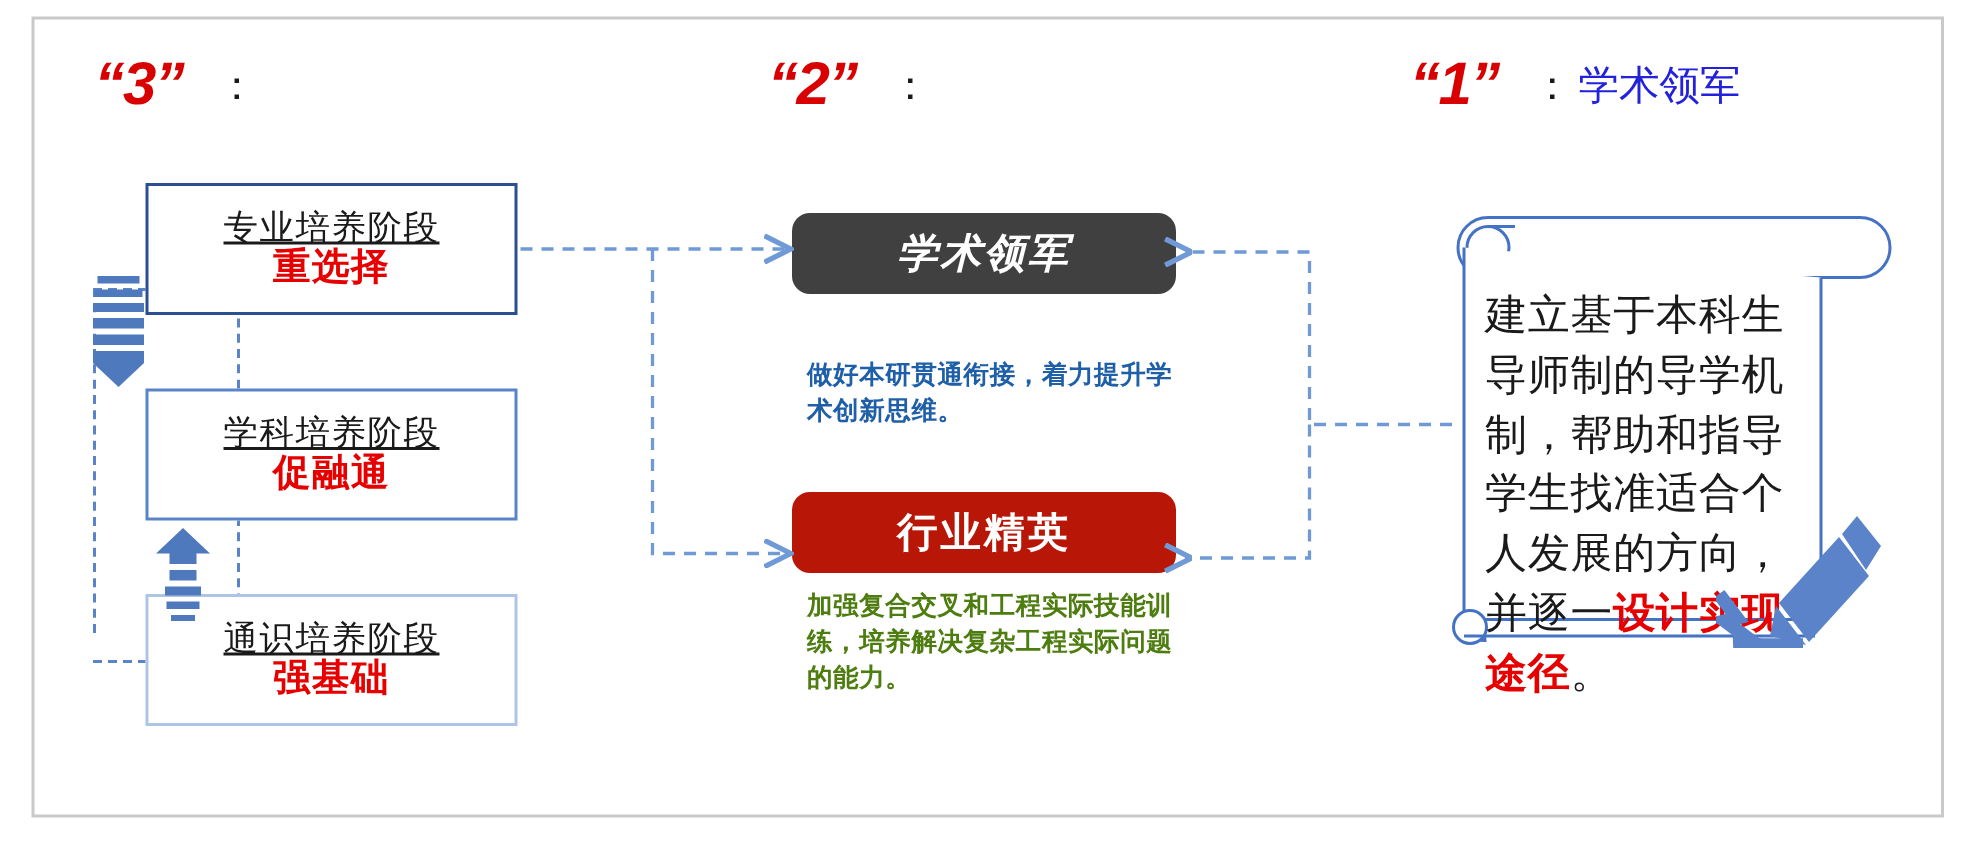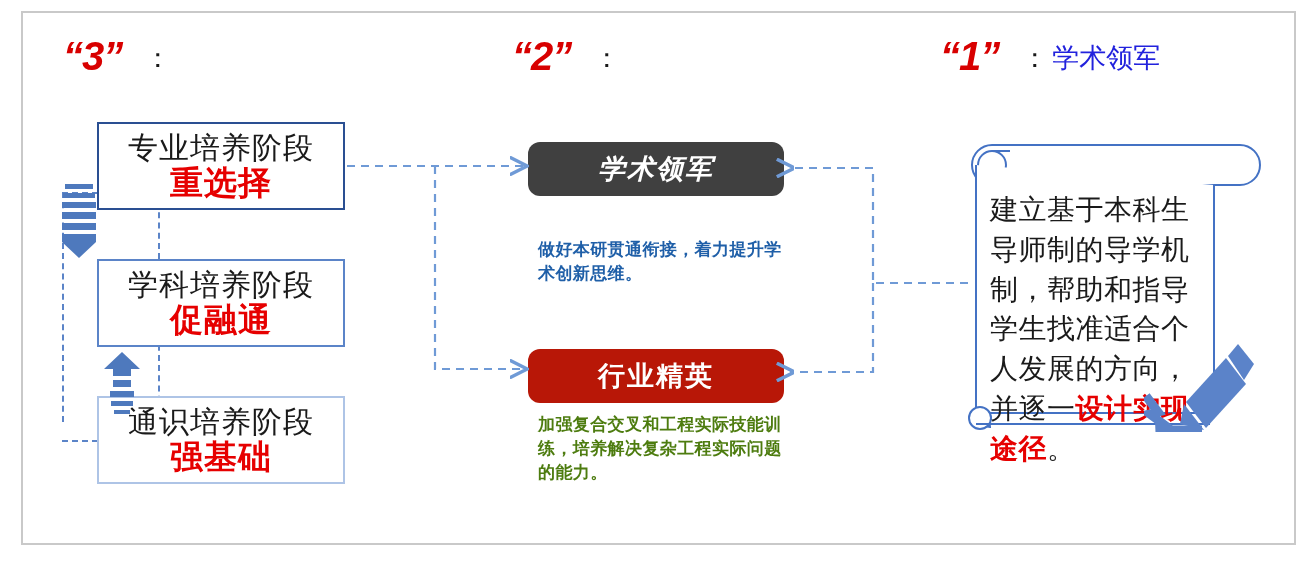--- a/index.html
+++ b/index.html
@@ -59,27 +59,28 @@
     position: absolute;
     width: 248px; height: 88px;
     background: #ffffff;
     display: flex;
     flex-direction: column;
     align-items: center;
     justify-content: center;
     z-index: 6;
   }
   .stage-box .stage-title {
-    font-size: 30px;
+    font-size: 23px;
     color: #1a1a1a;
     line-height: 1.1;
     letter-spacing: 1px;
+    text-decoration: underline;
   }
   .stage-box .stage-key {
-    font-size: 33px;
+    font-size: 25px;
     color: #e60000;
     font-weight: bold;
     line-height: 1.15;
     letter-spacing: 1px;
   }
   #stage-1 { left: 97px; top: 122px; border: 2px solid #2a4f92; }
   #stage-2 { left: 97px; top: 259px; border: 2px solid #5b84c8; }
   #stage-3 { left: 97px; top: 396px; border: 2px solid #aec4e6; }
 
   
@@ -115,21 +116,21 @@
     margin-top: 10px;
     padding-left: 10px;
     font-size: 17px;
     font-weight: bold;
     line-height: 1.42;
     letter-spacing: 0.4px;
   }
   #type-academic { left: 528px; top: 142px; }
   #type-academic .type-pill { background: #06458c; }
   #type-academic .type-desc { color: #1f5fa8; }
-  #type-industry { left: 528px; top: 349px; }
+  #type-industry { left: 528px; top: 328px; }
   #type-industry .type-pill { background: #b81707; }
   #type-industry .type-desc { color: #c92211; }
 
   
   #scroll-wrap {
     position: absolute;
     left: 968px; top: 128px;
     width: 296px; height: 308px;
     z-index: 5;
   }

